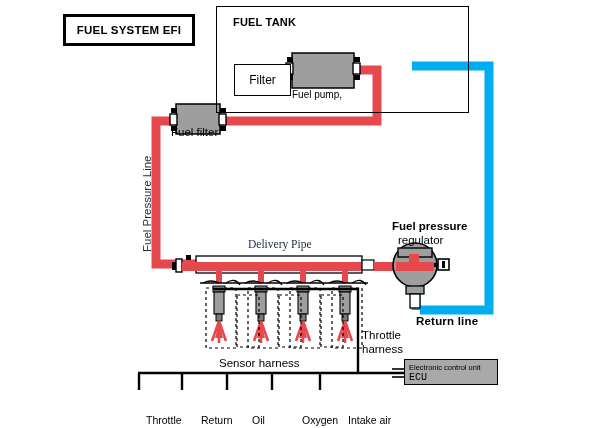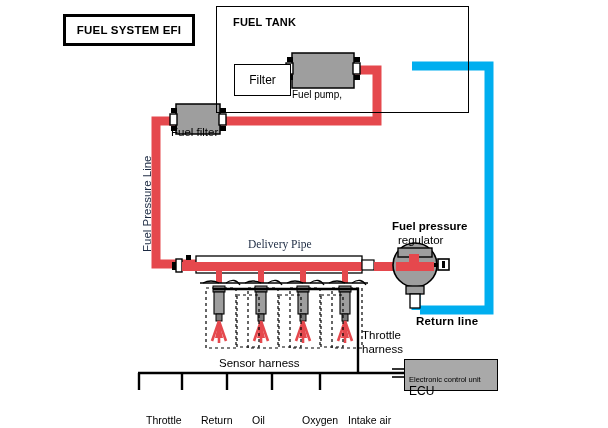--- a/index.html
+++ b/index.html
@@ -9,21 +9,21 @@
   svg{position:absolute;left:0;top:0;}
   .lbl{position:absolute;color:#000;white-space:pre;line-height:1.08;}
   .navy{color:#1d2b43;}
   .ttl{font-weight:bold;font-size:11.5px;letter-spacing:.2px;}
   .title-box{position:absolute;border:3px solid #000;background:#fff;
              display:flex;align-items:center;justify-content:center;}
   .tank-box{position:absolute;border:1.5px solid #000;background:transparent;}
   .filter-box{position:absolute;border:1.5px solid #000;background:#fff;
               display:flex;align-items:center;justify-content:center;}
   .ecu-box{position:absolute;border:1.5px solid #000;background:#a9a9a9;
-           box-sizing:border-box;padding:15px 4px;}
+           box-sizing:border-box;padding:3px 4px;}
   .vert{position:absolute;transform-origin:0 0;transform:rotate(-90deg);}
 </style>
 </head>
 <body>
 
 <div id="stage">
 
   <svg width="608" height="428">
     <defs>
       <g id="injGrp"></g>
@@ -197,21 +197,21 @@
 
   <div class="lbl ttl" style="left:416px;top:315px;font-size:11.5px;">Return line</div>
 
   <div class="lbl" style="left:362px;top:329px;font-size:11.5px;">Throttle</div>
   <div class="lbl" style="left:362px;top:343px;font-size:11.5px;">harness</div>
 
   <div class="lbl" style="left:219px;top:357px;font-size:11.5px;text-align:right;">Sensor harness</div>
 
   <div class="ecu-box" style="left:404px;top:359px;width:94px;height:26px;">
     <div style="font-size:7.5px;line-height:1.25;">Electronic control unit</div>
-    <div style="font-size:12px;line-height:1.25;">ECU</div>
+    <div style="font-size:10px;line-height:1.25;font-family:Liberation Mono, monospace;">ECU</div>
   </div>
 
   <div class="lbl" style="left:146px;top:392px;font-size:10.5px;">
     <div>Throttle</div>
     
     <div></div>
   </div>
 
   <div class="lbl" style="left:201px;top:392px;font-size:10.5px;">
     <div>Return</div>

